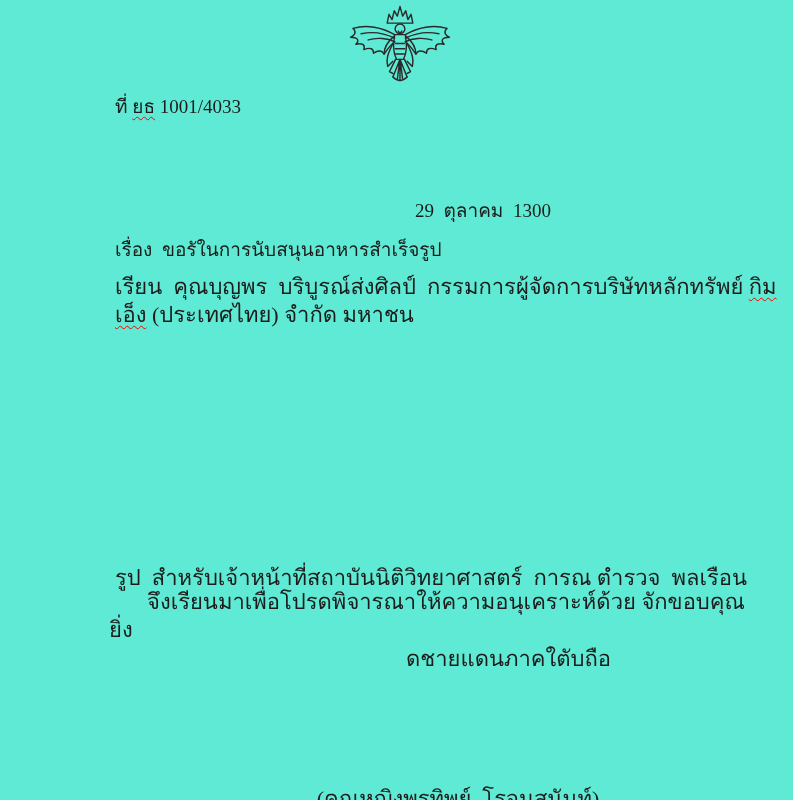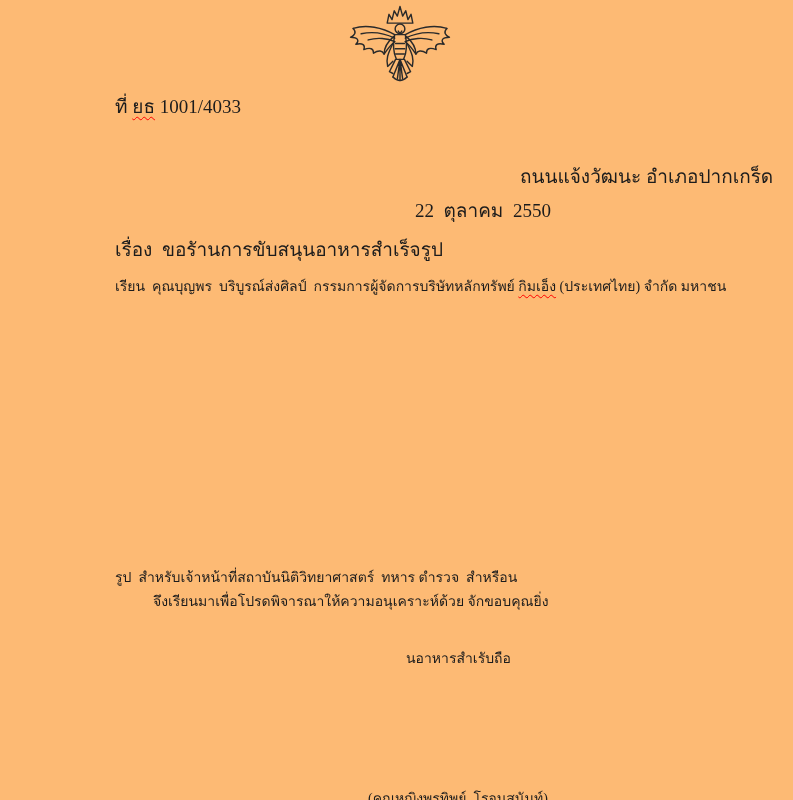--- a/index.html
+++ b/index.html
@@ -9,45 +9,45 @@
     width: 793px;
     height: 800px;
     overflow: hidden;
     font-family: "Liberation Serif", "DejaVu Serif", serif;
     color: #1c1c1c;
   }
   .page {
     position: relative;
     width: 793px;
     height: 800px;
-    background: #fdba74;
+    background: #5eead4;
   }
   .abs { position: absolute; }
   .txt {
-    font-size: 14px;
+    font-size: 22px;
     line-height: 27.5px;
     white-space: pre-wrap;
   }
   .hdr-txt { font-size: 19px; }
   .emblem {
     left: 347px;
     top: 3px;
     width: 106px;
     height: 88px;
   }
   .ref-line { left: 115px; top: 93px; }
   .office-block { left: 520px; top: 92px; line-height: 34px; white-space: pre-wrap; }
   .date-line { left: 415px; top: 197px; }
   .subject-line { left: 115px; top: 236px; }
   .recipient-line { left: 115px; top: 273px; width: 665px; }
   .para1 { left: 115px; top: 310px; width: 645px; }
   .para1 .first { text-indent: 46px; }
   .para2 { left: 115px; top: 508px; width: 645px; line-height: 28px; }
   .para2 .first { text-indent: 68px; }
-  .closing-line { left: 115px; top: 588px; width: 645px; text-indent: 38px; }
+  .closing-line { left: 109px; top: 588px; width: 645px; text-indent: 38px; }
   .salutation-line { left: 406px; top: 645px; }
   .signature-block { left: 140px; top: 724px; width: 580px; text-align: center; line-height: 30px; }
   .sig-name { position: relative; left: 28px; }
   .err {
     text-decoration: underline;
     text-decoration-style: wavy;
     text-decoration-color: #ff0000;
     text-decoration-thickness: 1px;
     text-underline-offset: 3px;
   }
@@ -78,41 +78,40 @@
         <path d="M55 44 H65 M54.5 50 H65.5 M55 56 H65"></path>
         <path d="M60 62 L52 82 M60 62 L57 84 M60 62 L60 86 M60 62 L63 84 M60 62 L68 82"></path>
         <path d="M52 82 Q60 90 68 82"></path>
       </g>
     </svg>
   </div>
 
   <div class="abs txt hdr-txt ref-line"><span>ที่ </span><span class="err">ยธ</span><span> 1001/4033</span></div>
 
   <div class="abs txt hdr-txt office-block">
-    <div class="line">ถนนแจ้งวัฒนะ อำเภอปากเกร็ด</div>
   </div>
 
-  <div class="abs txt hdr-txt date-line">22  ตุลาคม  2550</div>
+  <div class="abs txt hdr-txt date-line">29  ตุลาคม  1300</div>
 
-  <div class="abs txt hdr-txt subject-line">เรื่อง  ขอรัานการขับสนุนอาหารสำเร็จรูป</div>
+  <div class="abs txt hdr-txt subject-line">เรื่อง  ขอรัในการนับสนุนอาหารสำเร็จรูป</div>
 
   <div class="abs txt recipient-line"><span>เรียน  คุณบุญพร  บริบูรณ์ส่งศิลป์  กรรมการผู้จัดการบริษัทหลักทรัพย์ </span><span class="err">กิมเอ็ง</span><span> (ประเทศไทย) จำกัด มหาชน</span></div>
 
   <div class="abs txt para1">
     
     
   </div>
 
   <div class="abs txt para2">
-    <div class="line">รูป  สำหรับเจ้าหน้าที่สถาบันนิติวิทยาศาสตร์  ทหาร ตำรวจ  สำหรือน</div>
+    <div class="line">รูป  สำหรับเจ้าหน้าที่สถาบันนิติวิทยาศาสตร์  การณ ตำรวจ  พลเรือน</div>
   </div>
 
   <div class="abs txt closing-line">จึงเรียนมาเพื่อโปรดพิจารณาให้ความอนุเคราะห์ด้วย จักขอบคุณยิ่ง</div>
 
-  <div class="abs txt salutation-line">นอาหารสำเรับถือ</div>
+  <div class="abs txt salutation-line">ดชายแดนภาคใตับถือ</div>
 
   <div class="abs txt signature-block">
     <div class="line sig-name">(คุณหญิงพรทิพย์  โรจนสุนันท์)</div>
     
     
   </div>
 
 </div>
 
 </body></html>

